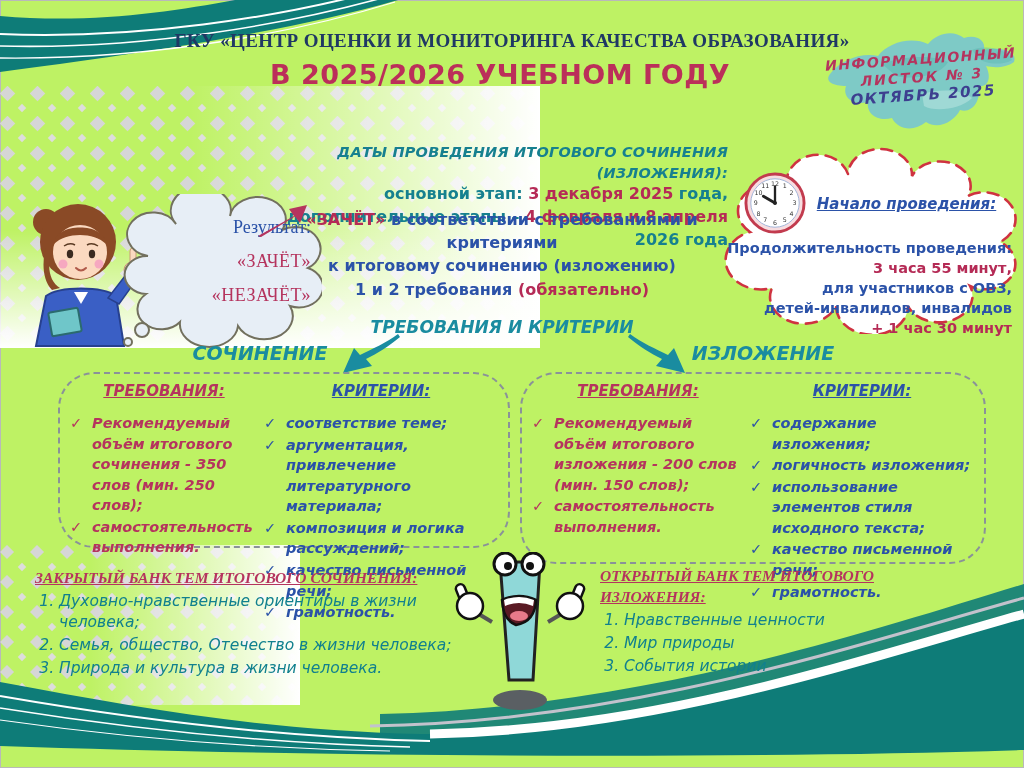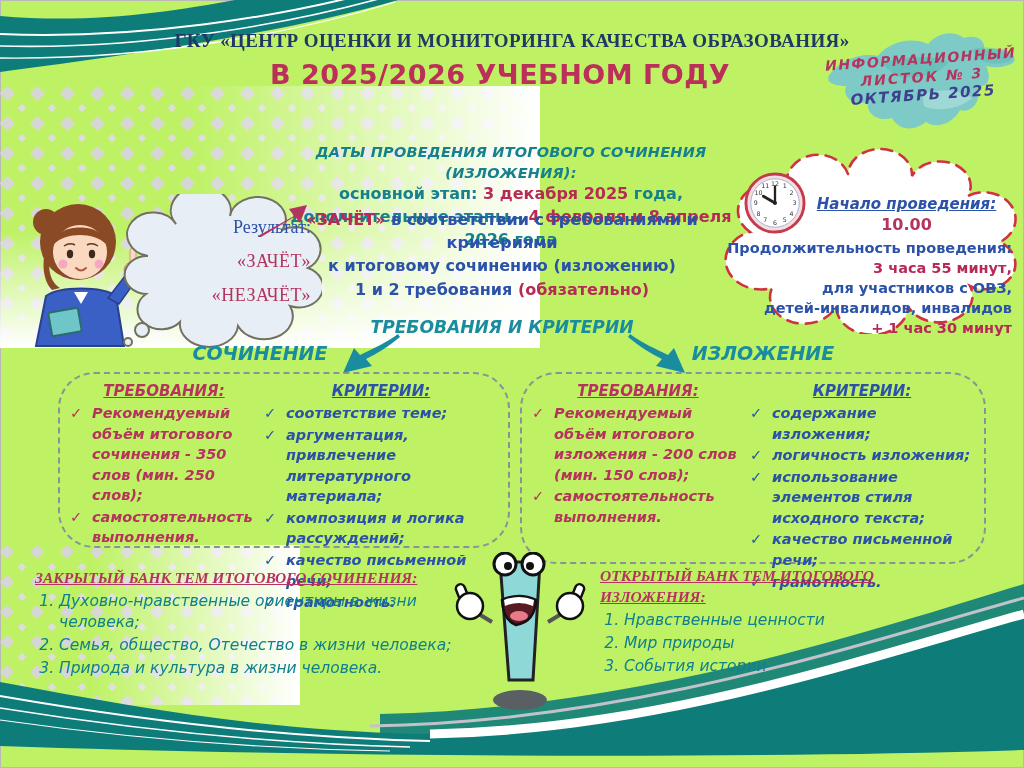--- a/index.html
+++ b/index.html
@@ -26,21 +26,21 @@
   .badge-wrap{left:822px;top:24px;width:200px;height:122px;}
   .badge-text{
     position:absolute;left:0;top:26px;width:200px;text-align:center;
     transform:rotate(-4deg);font-weight:bold;font-style:italic;line-height:1.3;
   }
   .badge-text .l1{font-size:14px;color:#b5345e;letter-spacing:1.5px;}
   .badge-text .l2{font-size:14px;color:#b5345e;letter-spacing:2px;}
   .badge-text .l3{font-size:15px;color:#3d3f8f;letter-spacing:1.5px;}
 
   
-  .dates{left:282px;top:142px;width:446px;text-align:center;line-height:1.42;margin-left:6px;}
+  .dates{left:282px;top:142px;width:446px;text-align:right;line-height:1.42;}
   .dates .h{font-size:14.5px;font-style:italic;font-weight:bold;color:#16808f;letter-spacing:.2px;}
   .dates .row{font-size:16px;font-weight:bold;color:#16808f;}
 
   
   .bubble-text{left:146px;top:210px;width:165px;text-align:right;
     font-family:"Liberation Serif","DejaVu Serif",serif;font-weight:normal;line-height:1.9;}
   .bubble-text .r{font-size:18px;color:#2b52a8;}
   .bubble-text .z{font-size:18px;color:#b5345e;letter-spacing:.5px;}
 
   
@@ -64,21 +64,21 @@
     font-size:20px;font-weight:bold;font-style:italic;color:#1a8ca0;transform:scaleX(.95);}
 
   .dash-box{border:2px dashed #8a9299;border-radius:36px;display:flex;padding:8px 10px 6px 10px;box-sizing:border-box;}
   .box-left{left:58px;top:372px;width:452px;height:176px;}
   .box-right{left:520px;top:372px;width:466px;height:192px;}
   .col{display:flex;flex-direction:column;}
   .col-req-l{width:188px;}
   .col-crit-l{flex:1;padding-left:6px;}
   .col-req-r{width:212px;}
   .col-crit-r{flex:1;padding-left:6px;}
-  .col-head{font-size:15px;font-weight:bold;font-style:italic;text-decoration:underline;text-align:center;margin-bottom:3px;}
+  .col-head{font-size:15px;font-weight:bold;font-style:italic;text-decoration:underline;text-align:center;margin-bottom:13px;}
   .col-head.red{color:#b5345e;}
   .col-head.blu{color:#2b52a8;}
   .chk-item{display:flex;font-size:14.5px;font-weight:bold;font-style:italic;line-height:1.42;margin-bottom:1px;}
   .chk-item .chk{width:22px;flex:0 0 22px;font-style:normal;text-align:left;}
   .chk-item.red{color:#b5345e;}
   .chk-item.blu{color:#2b52a8;}
 
   
   .bank{line-height:1.35;}
   .bank .t{font-size:15.5px;font-weight:bold;font-style:italic;color:#b5345e;text-decoration:underline;text-align:left;margin-bottom:2px;font-family:Liberation Serif, serif;}
@@ -231,21 +231,20 @@
         <text x="12" y="34.5">9</text>
           <text x="15" y="24">10</text>
           <text x="22" y="17">11</text>
       </g>
       <line x1="32" y1="32" x2="32" y2="15" stroke="#222222" stroke-width="2.4" stroke-linecap="round"></line>
       <line x1="32" y1="32" x2="20" y2="25" stroke="#222222" stroke-width="3" stroke-linecap="round"></line>
       <circle cx="32" cy="32" r="2" fill="#222222"></circle>
     </svg>
     <div class="cloud-start">
       <div class="a">Начало проведения:</div>
-      <div class="b">10.00</div>
     </div>
     <div class="cloud-body">
       <span>Продолжительность проведения: </span><span class="crimson">3 часа 55 минут,</span><br>
       <span>для участников с ОВЗ,</span><br>
       <span>детей-инвалидов, инвалидов</span><br>
       <span class="crimson">+ 1 час 30 минут</span>
     </div>
   </div>
 
   <div class="abs rc-heading">ТРЕБОВАНИЯ И КРИТЕРИИ</div>

